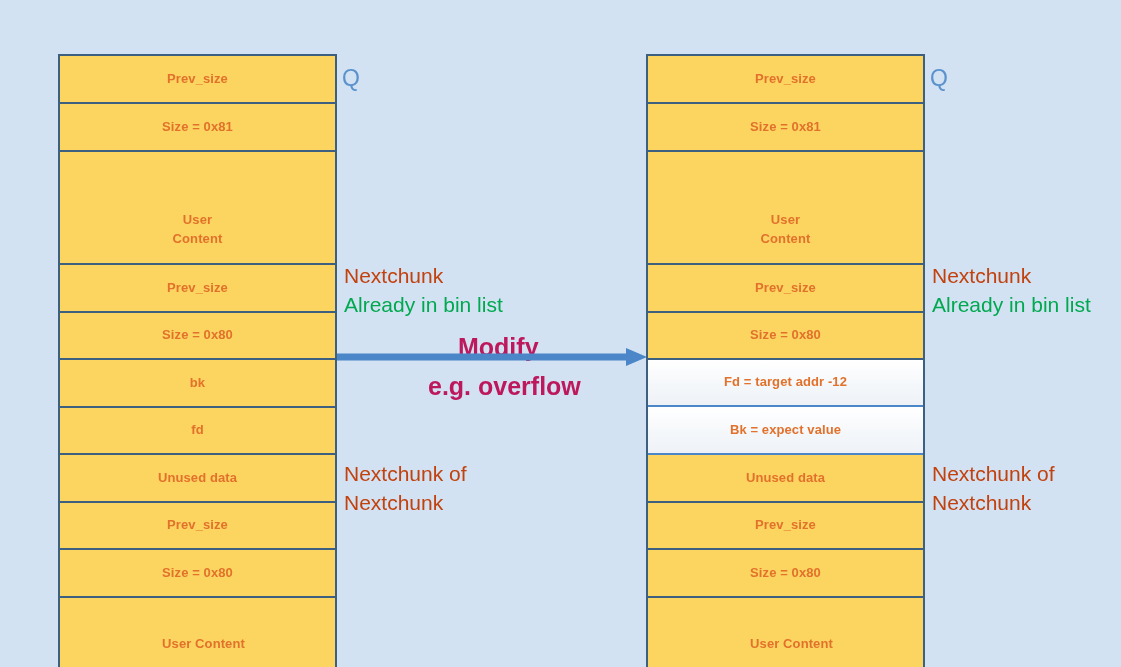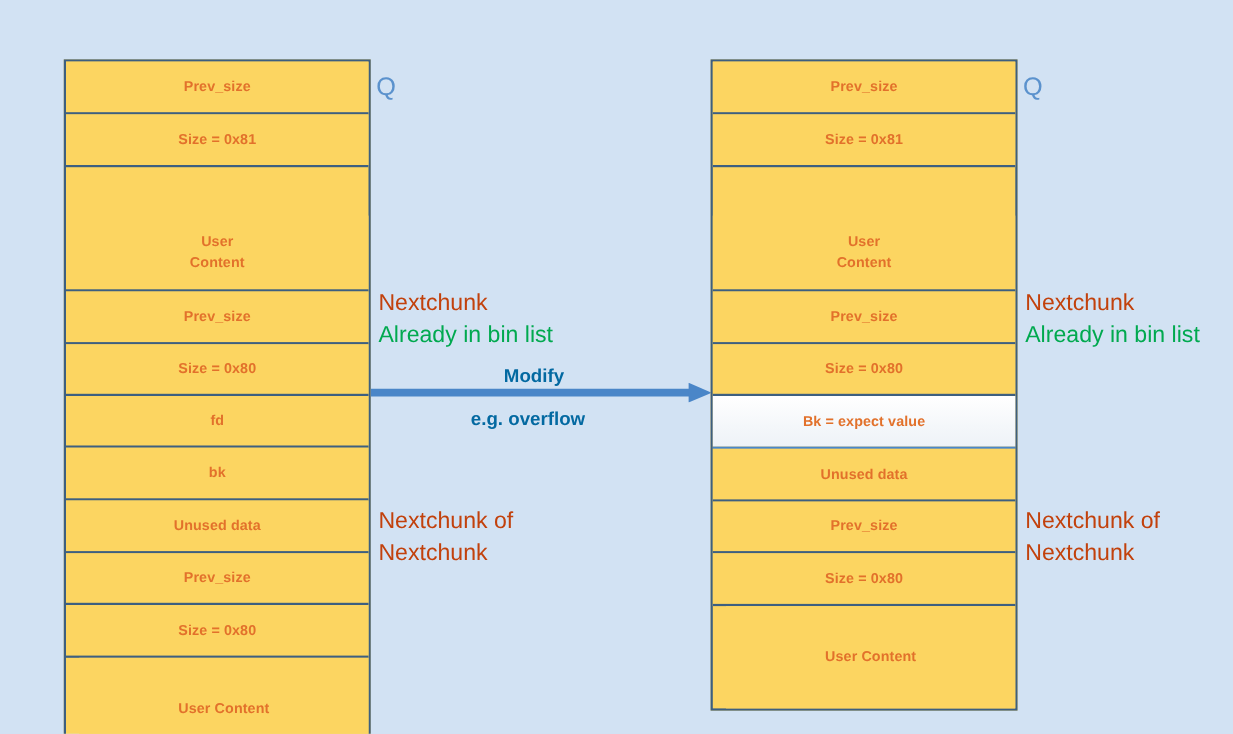--- a/index.html
+++ b/index.html
@@ -62,21 +62,21 @@
 
   
   .annot {
     position: absolute;
     white-space: pre;
     line-height: 1.28;
   }
   .annot.blue  { color: #c2410c; font-size: 21px; }
   .annot.green { color: #00a94f; font-size: 21px; }
   .annot.q     { color: #5b92cd; font-size: 23px; }
-  .annot.red   { color: #0369a1; font-size: 17px; font-weight: bold; }
+  .annot.red   { color: #be185d; font-size: 25px; font-weight: bold; }
 
   
   #modify-arrow {
     position: absolute;
     left: 337px;
     top: 348px;
     width: 310px;
     height: 18px;
   }
 </style>
@@ -95,25 +95,25 @@
     <div class="row h69">
       <span>User</span>
       <span>Content</span>
     </div>
     <div class="row h48">
       <span>Prev_size</span>
     </div>
     <div class="row h47">
       <span>Size = 0x80</span>
     </div>
+    <div class="row h48">
+      <span>bk</span>
+    </div>
     <div class="row h47">
       <span>fd</span>
-    </div>
-    <div class="row h48">
-      <span>bk</span>
     </div>
     <div class="row h48">
       <span>Unused data</span>
     </div>
     <div class="row h47">
       <span>Prev_size</span>
     </div>
     <div class="row h48">
       <span>Size = 0x80</span>
     </div>
@@ -147,20 +147,23 @@
     <div class="row h69">
       <span>User</span>
       <span>Content</span>
     </div>
     <div class="row h48">
       <span>Prev_size</span>
     </div>
     <div class="row h47">
       <span>Size = 0x80</span>
     </div>
+    <div class="row h47 modified first">
+      <span>Fd = target addr -12</span>
+    </div>
     <div class="row h48 modified">
       <span>Bk = expect value</span>
     </div>
     <div class="row h48">
       <span>Unused data</span>
     </div>
     <div class="row h47">
       <span>Prev_size</span>
     </div>
     <div class="row h48">

